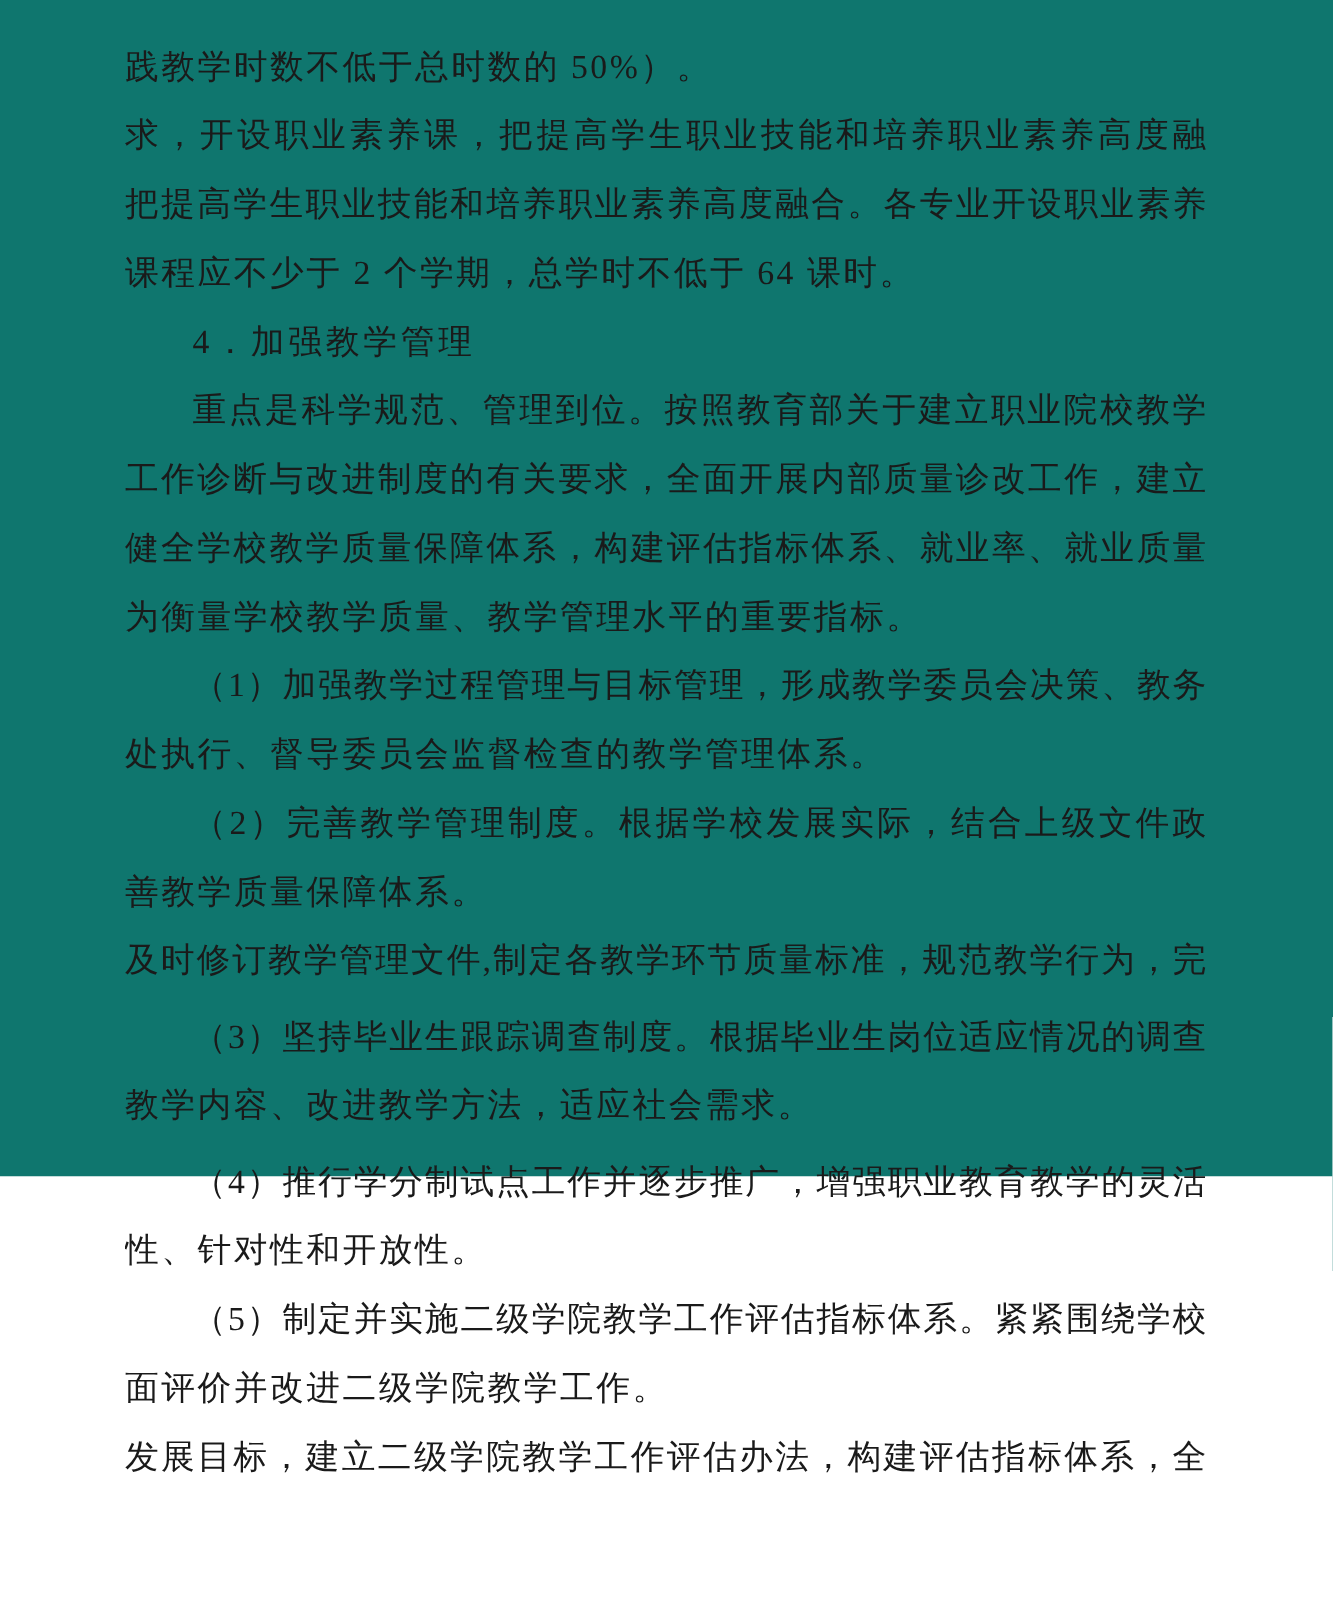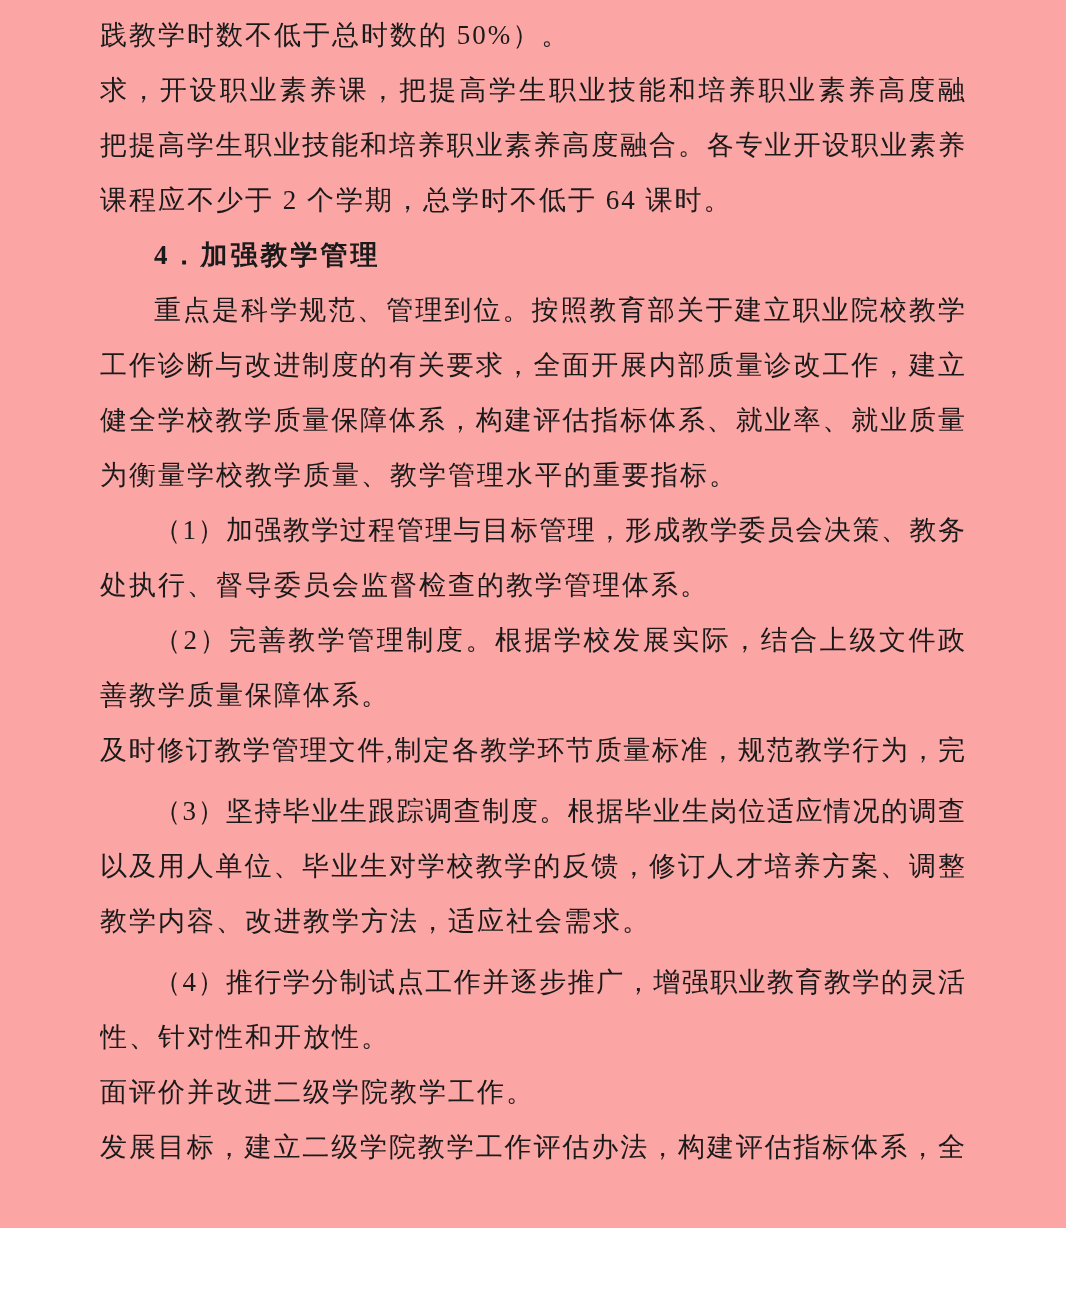--- a/index.html
+++ b/index.html
@@ -8,23 +8,23 @@
     background: #ffffff;
   }
   body {
     width: 1066px;
     height: 1296px;
     overflow: hidden;
   }
   .page {
     box-sizing: border-box;
     width: 1066px;
-    height: 1228px;
-    padding: 8px 100px 0 100px;
-    background: #fca5a5;
+    height: 941px;
+    padding: 26px 100px 0 100px;
+    background: #0f766e;
     color: #1a1a1a;
     font-family: "Liberation Serif", "DejaVu Serif", serif;
     font-size: 27px;
     line-height: 55px;
     letter-spacing: 1px;
   }
   .line {
     height: 55px;
     overflow: hidden;
   }
@@ -36,21 +36,21 @@
   }
   
   .indent {
     text-indent: 2em;
   }
   
   .end {
     letter-spacing: 2px;
   }
   .heading {
-    font-weight: bold;
+    font-weight: normal;
     letter-spacing: 3px;
   }
   .gap {
     margin-top: 6px;
   }
 </style>
 </head>
 <body>
 
 <div class="page">
@@ -62,19 +62,19 @@
   <div class="line indent just">重点是科学规范、管理到位。按照教育部关于建立职业院校教学</div>
   <div class="line just">工作诊断与改进制度的有关要求，全面开展内部质量诊改工作，建立</div>
   <div class="line just">健全学校教学质量保障体系，构建评估指标体系、就业率、就业质量作</div>
   <div class="line end">为衡量学校教学质量、教学管理水平的重要指标。</div>
   <div class="line indent just">（1）加强教学过程管理与目标管理，形成教学委员会决策、教务</div>
   <div class="line end">处执行、督导委员会监督检查的教学管理体系。</div>
   <div class="line indent just">（2）完善教学管理制度。根据学校发展实际，结合上级文件政策，</div>
   <div class="line end">善教学质量保障体系。</div>
   <div class="line just">及时修订教学管理文件,制定各教学环节质量标准，规范教学行为，完</div>
   <div class="line indent just gap">（3）坚持毕业生跟踪调查制度。根据毕业生岗位适应情况的调查</div>
-  <div class="line just">以及用人单位、毕业生对学校教学的反馈，修订人才培养方案、调整</div>
   <div class="line end">教学内容、改进教学方法，适应社会需求。</div>
   <div class="line indent just gap">（4）推行学分制试点工作并逐步推广，增强职业教育教学的灵活</div>
   <div class="line end">性、针对性和开放性。</div>
+  <div class="line indent just">（5）制定并实施二级学院教学工作评估指标体系。紧紧围绕学校</div>
   <div class="line end">面评价并改进二级学院教学工作。</div>
   <div class="line just">发展目标，建立二级学院教学工作评估办法，构建评估指标体系，全</div>
 </div>
 
 </body></html>

